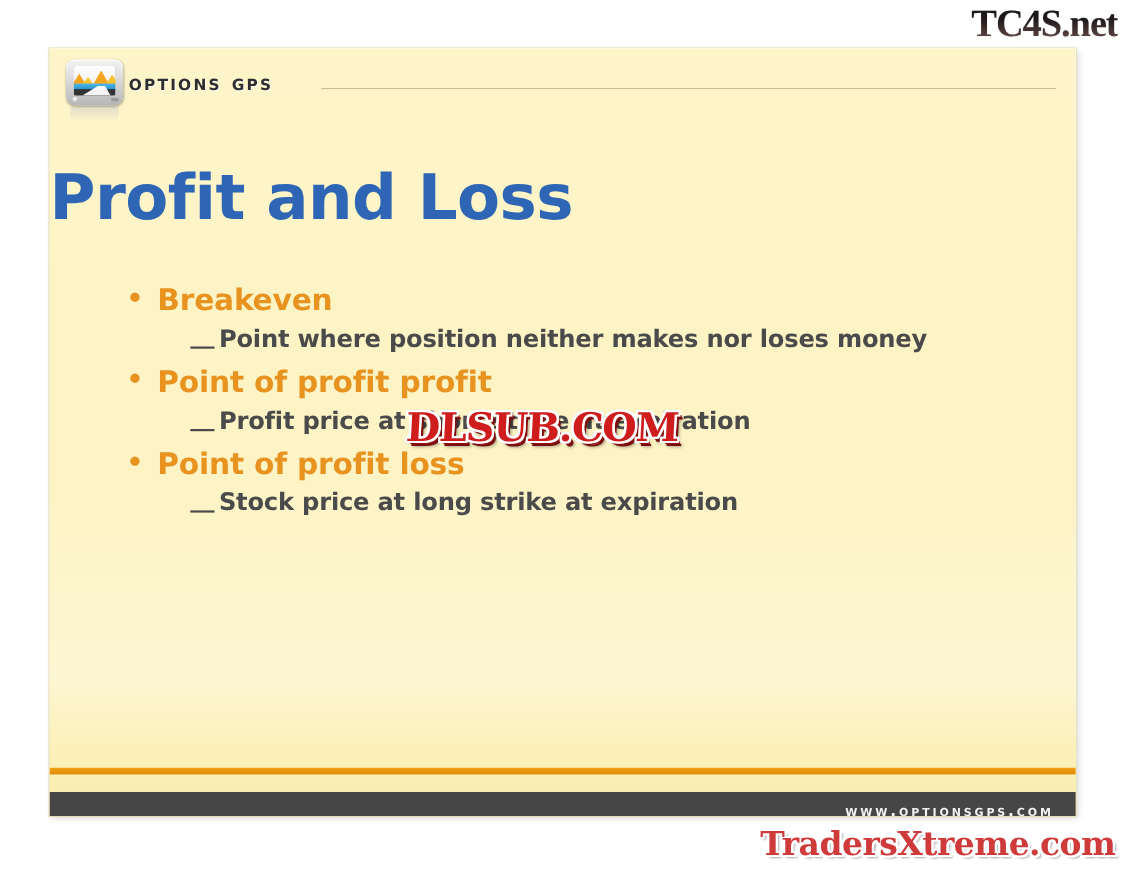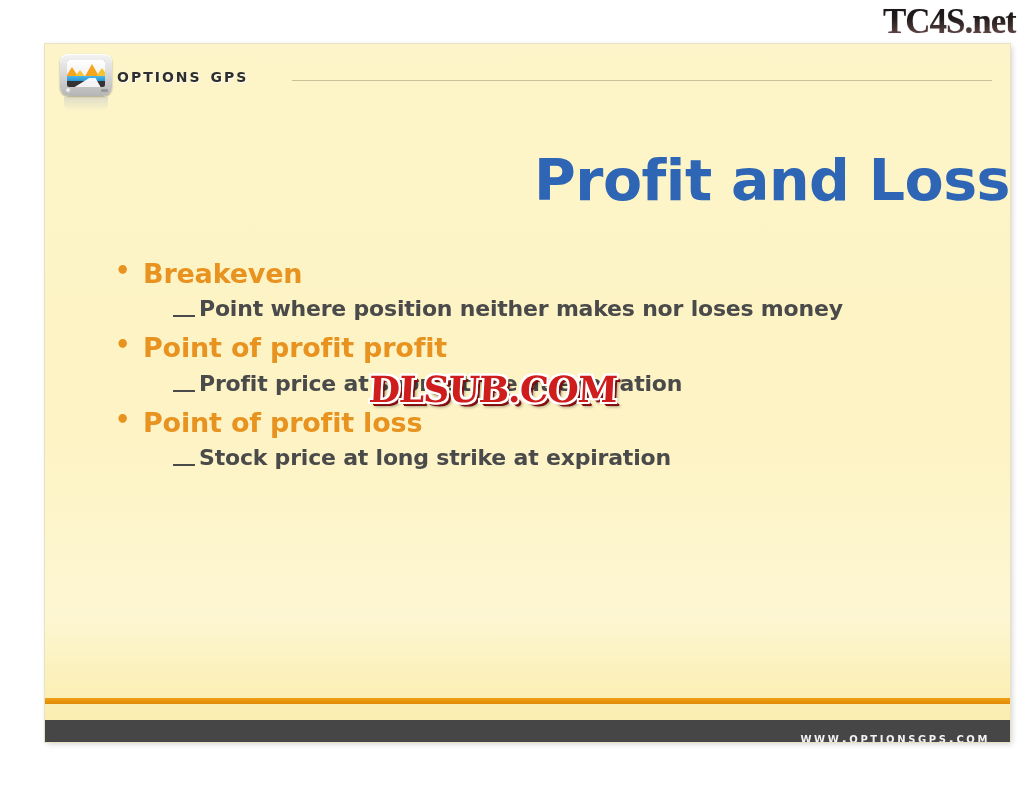--- a/index.html
+++ b/index.html
@@ -30,21 +30,20 @@
     width: 933px;
     height: 698px;
     background: linear-gradient(to bottom,
                 #fdf5c9 0%,
                 #fdf3c4 55%,
                 #fdf6d2 82%,
                 #fbf0b8 92%,
                 #f8ebac 100%);
     box-shadow: 0 0 0 1px #e7e2c4, 2px 2px 6px rgba(0,0,0,.18);
     overflow: hidden;
-    padding-left: 32px;
   }
 
   
   #slide-header {
     position: absolute;
     left: 0; top: 0;
     width: 100%;
     height: 62px;
   }
   .gps-logo-icon {
@@ -148,21 +147,21 @@
     height: 1px;
     background: #c9c09a;
   }
 
   
   #slide-title {
     position: absolute;
     left: 0;
     right: 0;
     top: 72px;
-    text-align: right;
+    text-align: left;
     font-family: "DejaVu Sans", sans-serif;
     font-weight: bold;
     font-size: 57px;
     line-height: 1.1;
     color: #2e66b5;
     letter-spacing: -0.5px;
     margin-top: 33px;
   }
 
   
@@ -375,14 +374,15 @@
 
     <div id="footer-stripe"></div>
     <div id="footer-bar">
       <div id="footer-url">www.OptionsGPS.com</div>
     </div>
 
   </div>
 
   <div id="wm-center">DLSUB.COM</div>
 
+  <div id="wm-bottom">TradersXtreme.com</div>
 
 </div>
 
 </body></html>

